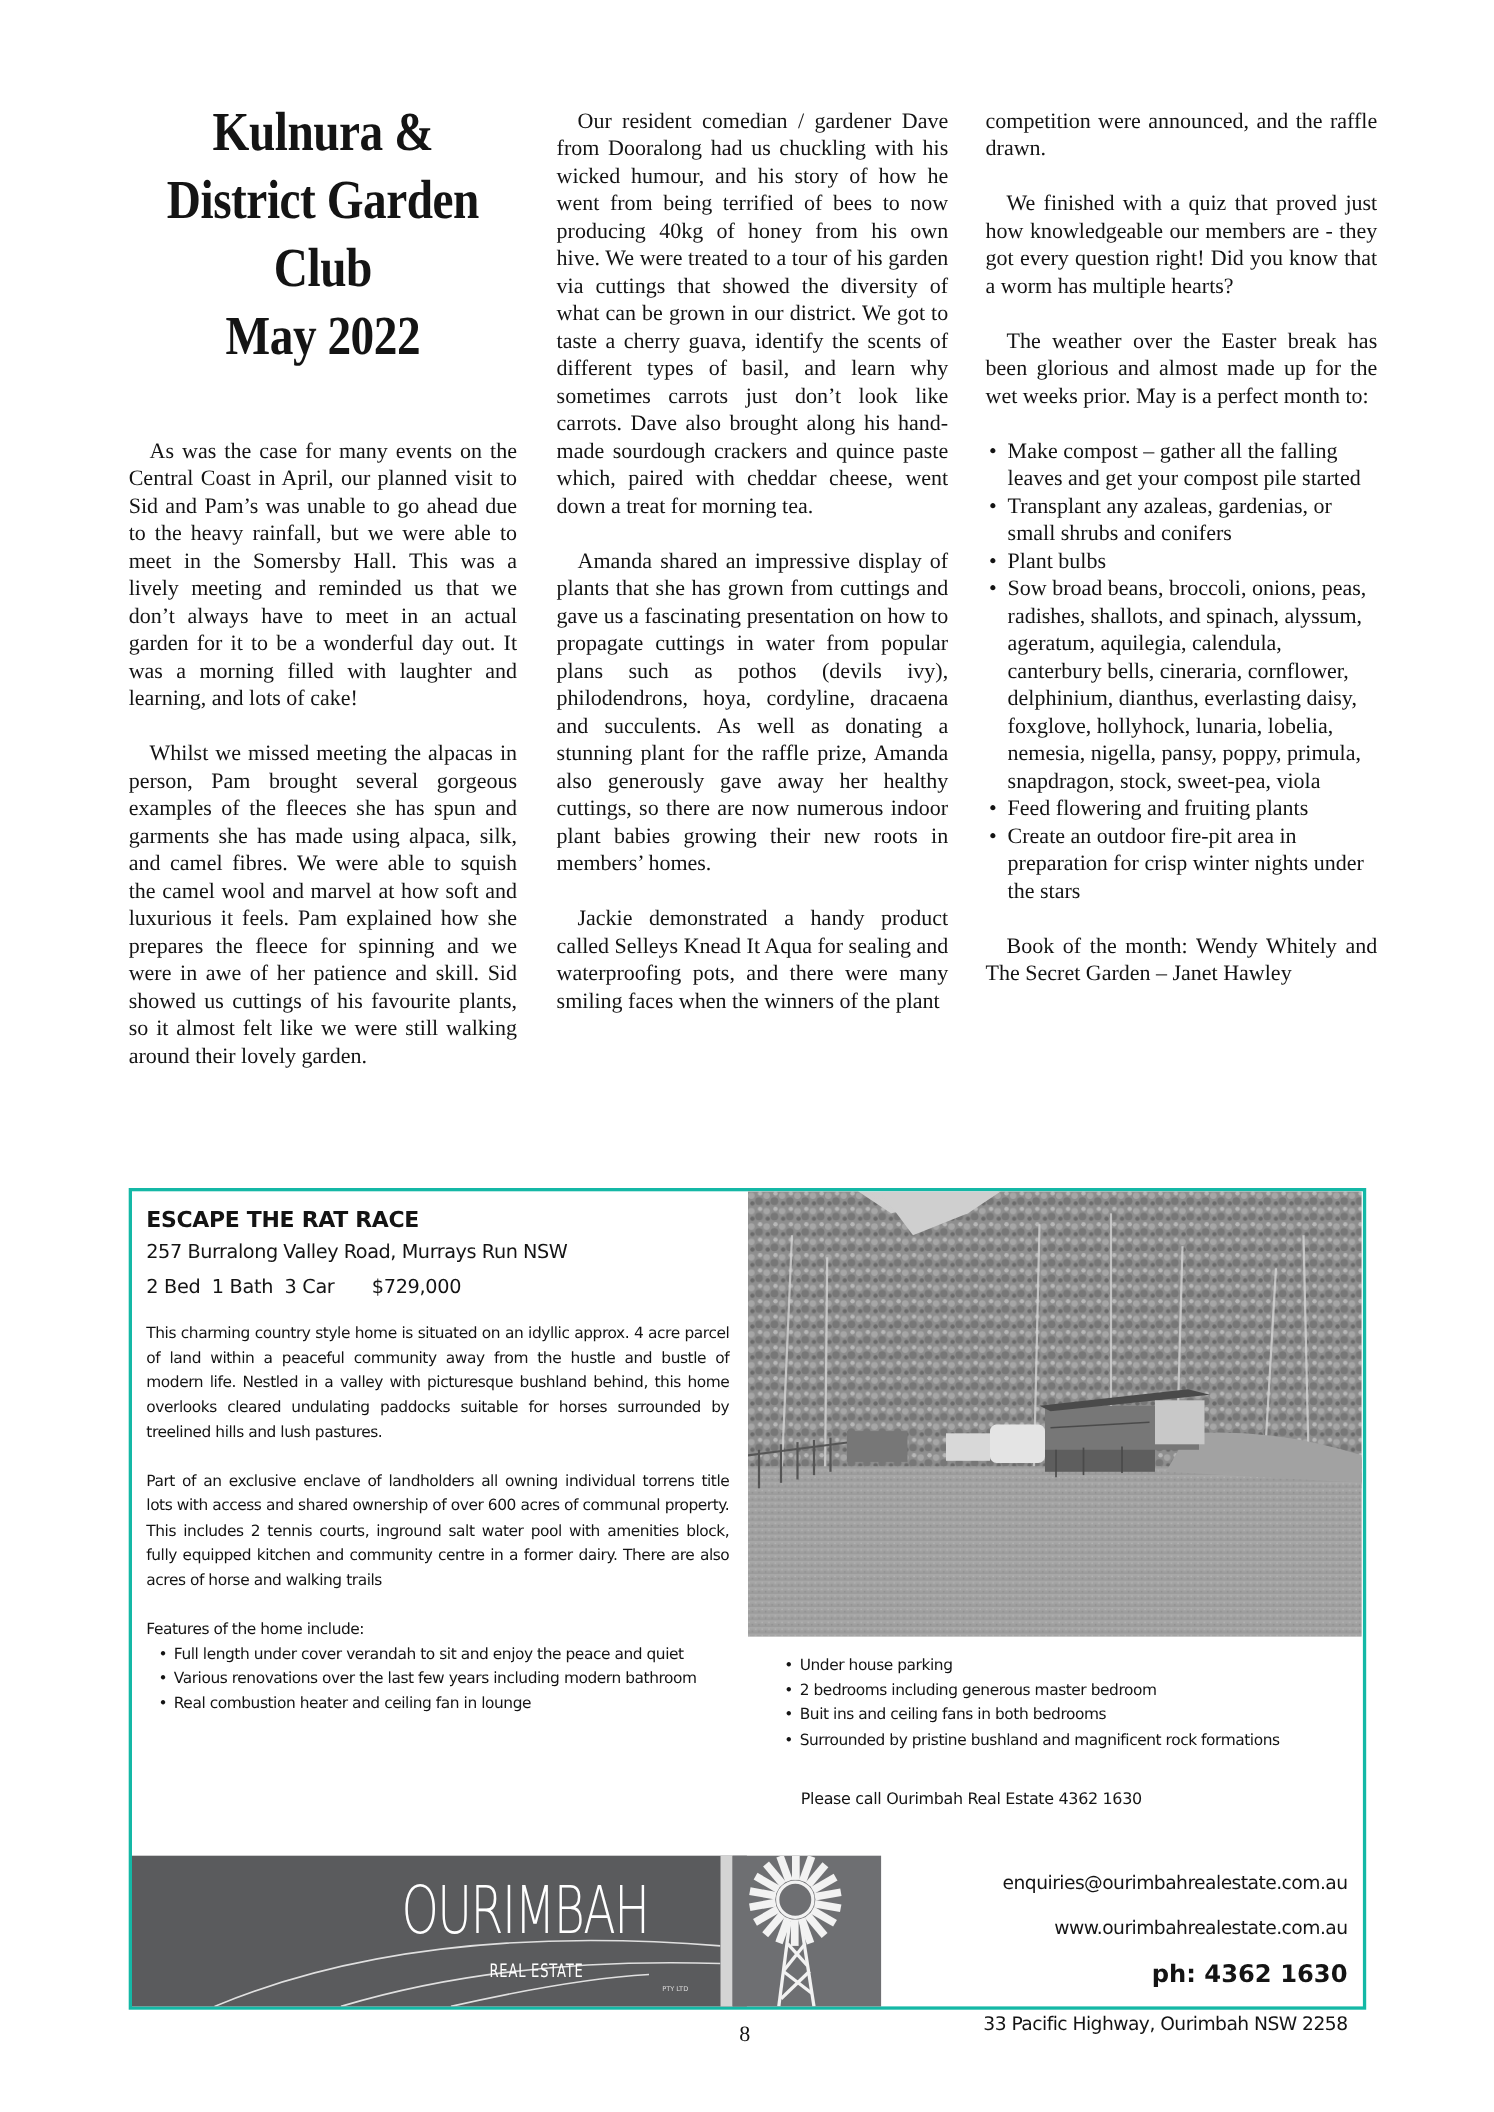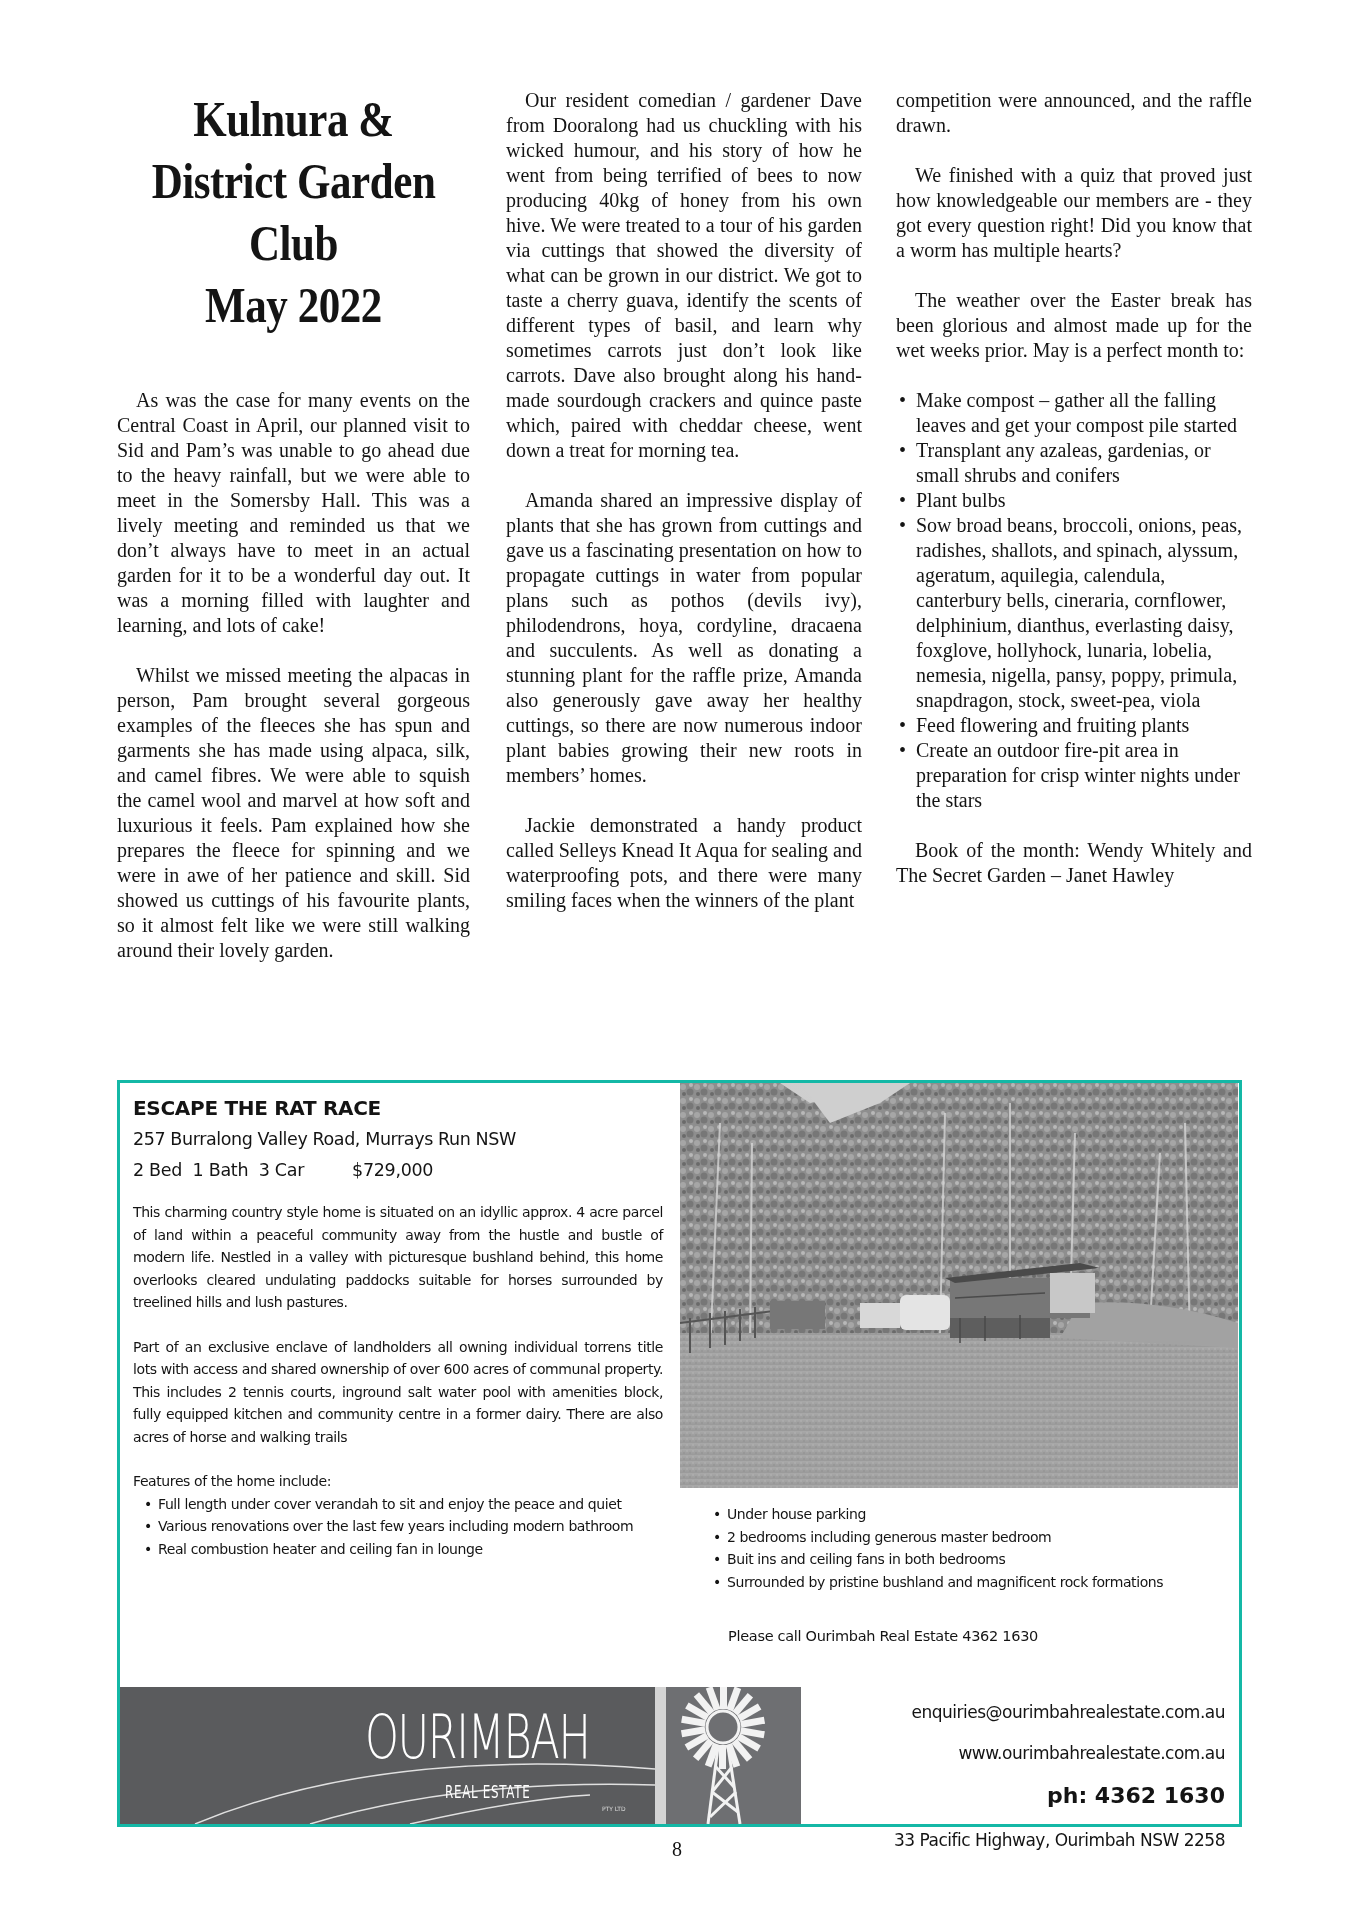--- a/index.html
+++ b/index.html
@@ -8,35 +8,35 @@
 
   .title {
     position: absolute; left: 117px; top: 88px; width: 353px;
     font-family: "Liberation Serif", serif; font-weight: bold;
     font-size: 50px; line-height: 62px; text-align: center;
     transform: scaleX(0.86); transform-origin: center top; letter-spacing: -0.5px;
   }
   .title div { white-space: nowrap; }
 
   .col { position: absolute; font-family: "Liberation Serif", serif; font-size: 20px; line-height: 25px; text-align: justify; }
-  .col p { margin: 0 0 25px 0; text-indent: 19px; }
+  .col p { margin: 10px 0 25px 0; text-indent: 19px; }
   .col1 { left: 117px; top: 388px; width: 353px; }
   .col2 { left: 506px; top: 88px; width: 356px; }
   .col3 { left: 896px; top: 88px; width: 356px; }
   .col ul { list-style: none; margin: 0 0 25px 0; padding: 0 0 0 20px; text-align: left; }
   .col ul li { position: relative; }
   .col ul li .bullet { position: absolute; left: -17px; top: 0; }
 
   .ad { position: absolute; left: 117px; top: 1080px; width: 1119px; height: 741px; border: 3px solid #14b8a6; background: #fff; }
   .ad-photo { position: absolute; left: 560px; top: 0px; width: 558px; height: 405px; overflow: hidden; }
   .ad-left { position: absolute; left: 13px; top: 10px; width: 530px; font-family: "DejaVu Sans", sans-serif; color: #141414; }
   .ad-headline { font-weight: bold; font-size: 20px; line-height: 30px; letter-spacing: -0.3px; }
   .ad-address { font-size: 17.5px; line-height: 32px; letter-spacing: -0.4px; }
   .ad-specs { font-size: 17.5px; line-height: 30px; letter-spacing: -0.3px; }
-  .ad-specs .price { margin-left: 48px; text-align: center; }
+  .ad-specs .price { margin-left: 34px; text-align: center; }
   .ad-para { font-size: 14px; line-height: 22.5px; text-align: justify; letter-spacing: -0.4px; margin: 16px 0 0 0; }
   .ad-features-label { font-size: 14px; line-height: 22.5px; margin-top: 22px; letter-spacing: -0.4px; }
   .ad-list { list-style: none; margin: 0; padding: 0 0 0 25px; font-size: 14px; line-height: 22.5px; letter-spacing: -0.4px; }
   .ad-list li { position: relative; }
   .ad-list li .bullet { position: absolute; left: -14px; }
   .ad-right-list { position: absolute; left: 582px; top: 420px; width: 520px; }
   .ad-call { position: absolute; left: 608px; top: 545px; width: 400px; font-family: "DejaVu Sans", sans-serif; font-size: 14.5px; letter-spacing: -0.3px; }
 
   .banner { position: absolute; left: 0; top: 604px; width: 1119px; height: 137px; }
   .banner-logo { position: absolute; left: 0; top: 0; width: 535px; height: 137px; background: #5a5b5d; overflow: hidden; padding-left: 24px; }

